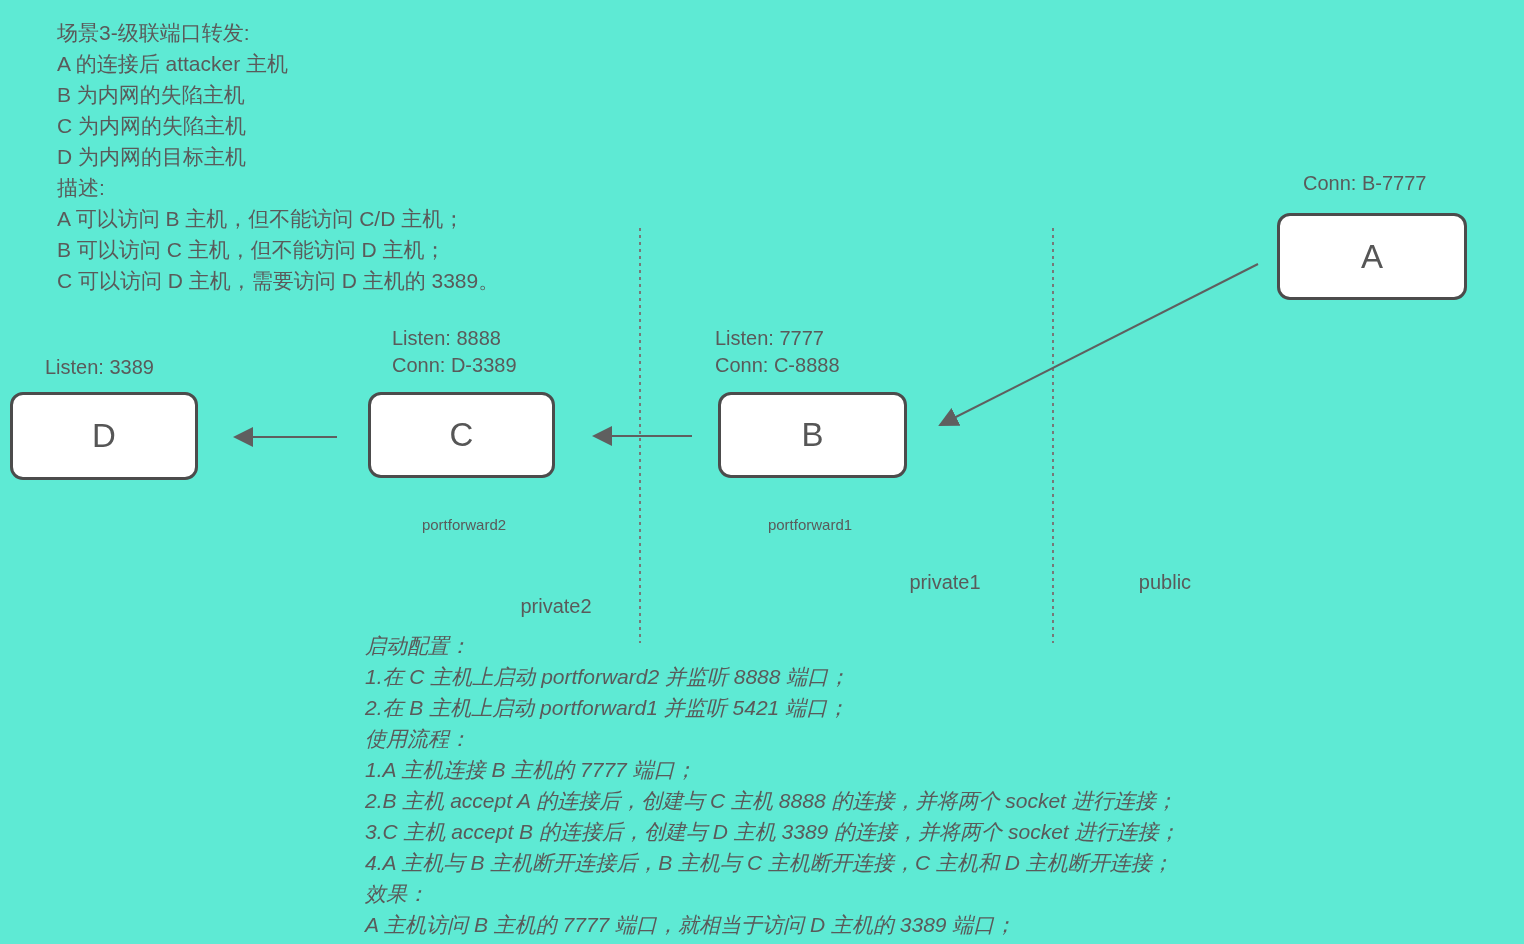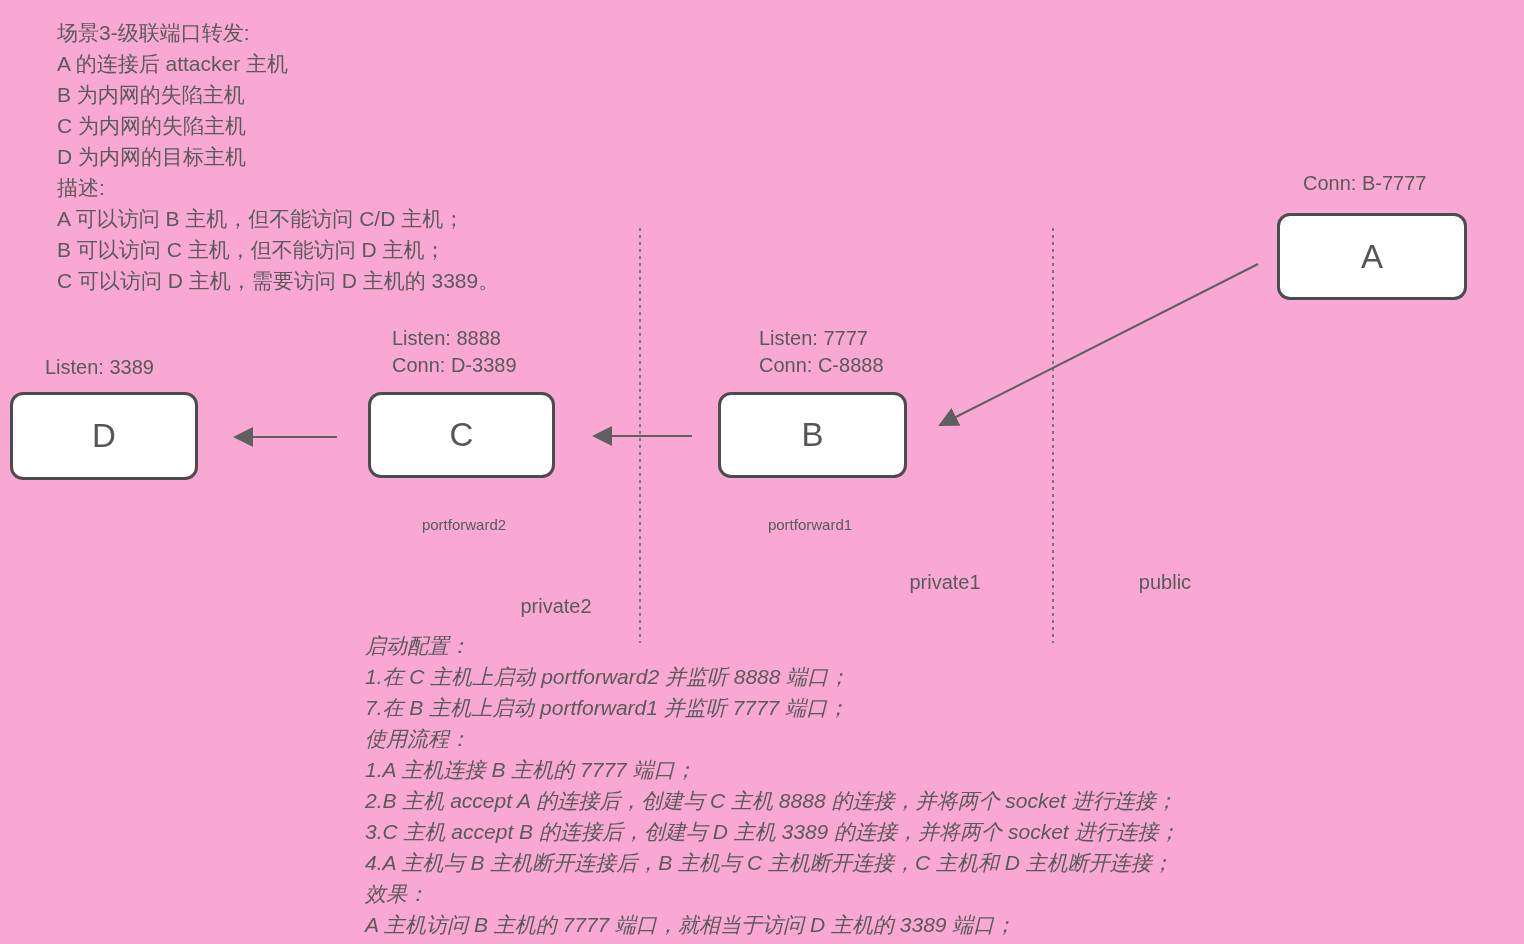--- a/index.html
+++ b/index.html
@@ -2,21 +2,21 @@
 <html><head>
 <meta charset="utf-8">
 <style>
   * { margin: 0; padding: 0; box-sizing: border-box; }
   html, body { background: #ffffff; }
   body { font-family: "Liberation Sans", "DejaVu Sans", sans-serif; }
   .canvas {
     position: relative;
     width: 1524px;
     height: 944px;
-    background: #f9a8d4;
+    background: #5eead4;
     overflow: hidden;
     color: #5a5a5a;
   }
   .textblock { position: absolute; font-size: 21px; line-height: 31px; color: #5a5a5a; white-space: nowrap; }
   .scenario-notes { left: 57px; top: 17px; }
   .config-notes { left: 365px; top: 630px; font-style: italic; }
   .host-box {
     position: absolute;
     border: 3px solid #4c4c4c;
     border-radius: 13px;
@@ -25,21 +25,21 @@
     align-items: center;
     justify-content: center;
   }
   .host-label { font-size: 33px; color: #565656; }
   .box-a { left: 1277px; top: 213px; width: 190px; height: 87px; }
   .box-b { left: 718px;  top: 392px; width: 189px; height: 86px; }
   .box-c { left: 368px;  top: 392px; width: 187px; height: 86px; }
   .box-d { left: 10px;   top: 392px; width: 188px; height: 88px; }
   .annotation { position: absolute; font-size: 20px; line-height: 27px; color: #5a5a5a; white-space: nowrap; }
   .ann-a { left: 1303px; top: 170px; }
-  .ann-b { left: 759px;  top: 325px; }
+  .ann-b { left: 715px;  top: 325px; }
   .ann-c { left: 392px;  top: 325px; }
   .ann-d { left: 45px;   top: 354px; }
   .tool-label { position: absolute; width: 220px; text-align: center; font-size: 15px; color: #5a5a5a; top: 516px; }
   .tool-b { left: 700px; }
   .tool-c { left: 354px; }
   .zone-label { position: absolute; width: 200px; text-align: center; font-size: 20px; color: #5a5a5a; top: 571px; }
   .zone-private2 { left: 456px; margin-top: 24px; }
   .zone-private1 { left: 845px; }
   .zone-public   { left: 1065px; }
   .diagram-svg { position: absolute; left: 0; top: 0; width: 1524px; height: 944px; pointer-events: none; }
@@ -106,21 +106,21 @@
     <span class="host-label">D</span>
   </div>
 
   <div class="zone-label zone-private2">private2</div>
   <div class="zone-label zone-private1">private1</div>
   <div class="zone-label zone-public">public</div>
 
   <div class="textblock config-notes">
     <div>启动配置：</div>
     <div>1.在 C 主机上启动 portforward2 并监听 8888 端口；</div>
-    <div>7.在 B 主机上启动 portforward1 并监听 7777 端口；</div>
+    <div>2.在 B 主机上启动 portforward1 并监听 5421 端口；</div>
     <div>使用流程：</div>
     <div>1.A 主机连接 B 主机的 7777 端口；</div>
     <div>2.B 主机 accept A 的连接后，创建与 C 主机 8888 的连接，并将两个 socket 进行连接；</div>
     <div>3.C 主机 accept B 的连接后，创建与 D 主机 3389 的连接，并将两个 socket 进行连接；</div>
     <div>4.A 主机与 B 主机断开连接后，B 主机与 C 主机断开连接，C 主机和 D 主机断开连接；</div>
     <div>效果：</div>
     <div>A 主机访问 B 主机的 7777 端口，就相当于访问 D 主机的 3389 端口；</div>
   </div>
 
 </div>

